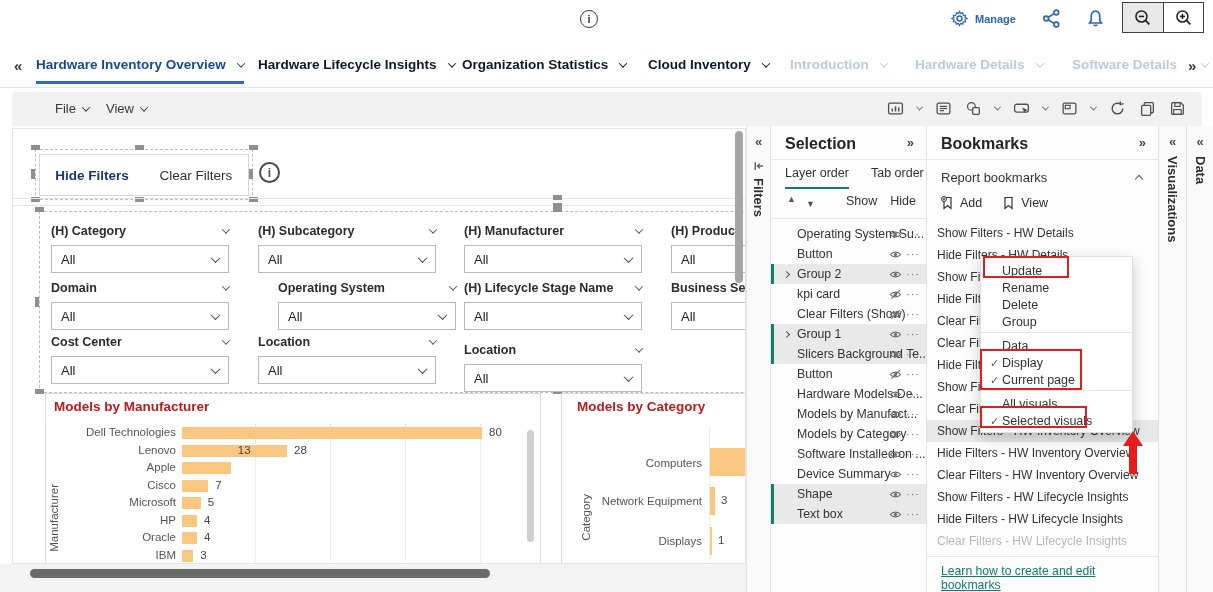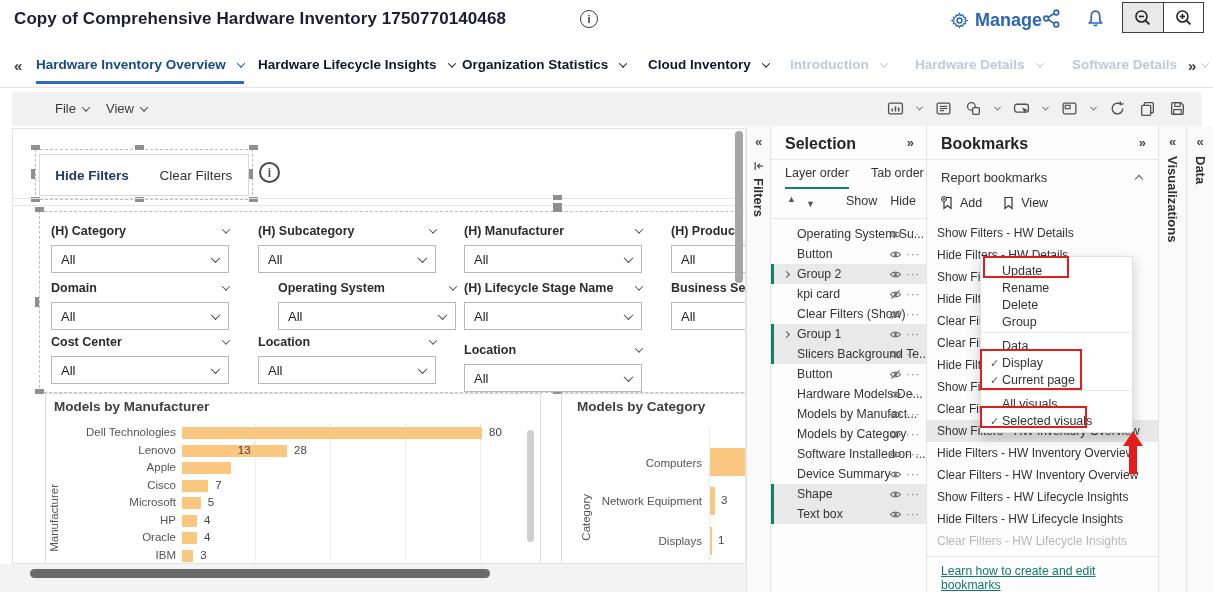--- a/index.html
+++ b/index.html
@@ -3,21 +3,21 @@
 <meta charset="utf-8">
 <style>
   *{margin:0;padding:0;box-sizing:border-box}
   body{font-family:"Liberation Sans","DejaVu Sans",sans-serif;background:#fff}
   #app{position:relative;width:1213px;height:592px;background:#fff;overflow:hidden}
 
   
   .header{position:absolute;left:0;top:0;width:100%;height:44px;background:#fff}
   .title{position:absolute;left:14px;top:9px;font-size:17px;font-weight:700;color:#1d1d35;letter-spacing:.1px}
   .info-badge{position:absolute;left:580px;top:10px;width:18px;height:18px;border:1.7px solid #3a3a3a;border-radius:50%;display:flex;align-items:center;justify-content:center;font-size:11px;font-weight:700;color:#3a3a3a}
-  .manage{position:absolute;left:951px;top:10px;display:flex;gap:7px;align-items:center;color:#2b66b1;font-size:18px;font-weight:700;cursor:pointer}
+  .manage{position:absolute;left:951px;top:10px;display:flex;gap:7px;align-items:center;color:#2b66b1;font-size:11px;font-weight:700;cursor:pointer}
   .hicon{position:absolute;top:9px;cursor:pointer}
   .zoomgrp{position:absolute;left:1122px;top:2px;width:82px;height:31px;border:1px solid #3f3f3f;display:flex;background:#fff}
   .zoomcell{flex:1;display:flex;align-items:center;justify-content:center;cursor:pointer}
   .zoomcell.out{background:#e9e9e9;border-right:1px solid #3f3f3f}
 
   
   .tabbar{position:absolute;left:0;top:44px;width:100%;height:44px;background:#fff;border-bottom:1px solid #e3e3e3}
   .guil{position:absolute;top:13px;font-size:15px;color:#3c3c3c;font-weight:700;cursor:pointer}
   .tab{position:absolute;top:13px;display:flex;align-items:center;gap:12px;font-size:13.5px;font-weight:600;cursor:pointer;padding-bottom:9px}
   .tab.active{color:#174a8c;font-weight:700;border-bottom:3px solid #2f6bb7}
@@ -41,21 +41,21 @@
   .hdl{position:absolute;width:9px;height:5px;background:#8f8f8f}
   .hdl.v{width:4px;height:10px}
   .canvas-info{position:absolute;left:246px;top:33px;width:21px;height:21px;border:2px solid #4a4a4a;border-radius:50%;display:flex;align-items:center;justify-content:center;font-size:12px;font-weight:700;color:#4a4a4a}
   .sepline{position:absolute;left:0;width:100%;height:1px;background:#e6e6e6}
   .slicer{position:absolute;width:178px}
   .sl-h{display:flex;justify-content:space-between;align-items:center;font-size:12.5px;color:#2c2c2c;font-weight:600}
   .sl-h .chev{border-color:#555}
   .sl-dd{margin-top:7px;height:28px;border:1px solid #b9b9b9;background:#fff;display:flex;align-items:center;justify-content:space-between;padding:0 9px;font-size:13px;color:#222;cursor:pointer}
   .sl-dd .chev{width:7px;height:7px;border-color:#444}
   .chart-card{position:absolute;background:#fff;border:1px solid #dcdcdc}
-  .c-title{position:absolute;left:8px;top:5px;font-size:13.5px;font-weight:700;color:#404040}
+  .c-title{position:absolute;left:8px;top:5px;font-size:13.5px;font-weight:700;color:#b91c1c}
   .bar-row-label{position:absolute;text-align:right;font-size:11.5px;color:#555;white-space:nowrap}
   .bar{position:absolute;height:12px}
   .bar-val{position:absolute;font-size:11.5px;color:#444}
   .gridline{position:absolute;top:30px;bottom:2px;width:0;border-left:1px dotted #dedede}
   .ylab{position:absolute;writing-mode:vertical-rl;transform:rotate(180deg);font-size:11.5px;color:#555}
   .c-scroll{position:absolute;width:7px;background:#cfcfcf;border-radius:4px}
   .cv-scroll{position:absolute;right:2px;top:2px;width:8px;height:152px;background:#a5a5a5;border-radius:4px}
   .bottom-strip{position:absolute;left:0;top:564px;width:748px;height:28px;background:#f3f3f3}
   .hscroll{position:absolute;left:30px;top:569px;width:460px;height:9px;background:#6a6a6a;border-radius:5px}
 
@@ -102,21 +102,20 @@
   #rb3{left:980px;top:406px;width:107px;height:22px}
   .arr-head{position:absolute;left:1123px;top:431px;width:0;height:0;border-left:10px solid transparent;border-right:10px solid transparent;border-bottom:15px solid #e31c1c;z-index:21}
   .arr-stem{position:absolute;left:1129px;top:445px;width:8px;height:29px;background:#e31c1c;z-index:21}
 </style>
 </head>
 <body>
 
 <div id="app">
 
   <div class="header">
-    <div class="title">Copy of Comprehensive Hardware Inventory 1750770140468</div>
     <div class="info-badge">i</div>
     <div class="manage">
       <svg width="17" height="17" viewBox="0 0 16 16">
           <circle cx="8" cy="8" r="2.3" fill="none" stroke="#2b66b1" stroke-width="1.4"></circle>
           <path d="M8 1.5 L9 3.3 L11 2.7 L11.6 4.8 L13.7 5 L13.2 7 L15 8 L13.2 9 L13.7 11 L11.6 11.2 L11 13.3 L9 12.7 L8 14.5 L7 12.7 L5 13.3 L4.4 11.2 L2.3 11 L2.8 9 L1 8 L2.8 7 L2.3 5 L4.4 4.8 L5 2.7 L7 3.3 Z" fill="none" stroke="#2b66b1" stroke-width="1.2"></path>
         </svg>
       <span>Manage</span>
     </div>
     <div class="hicon" style="left:1042px">
       <svg width="19" height="19" viewBox="0 0 16 16">

